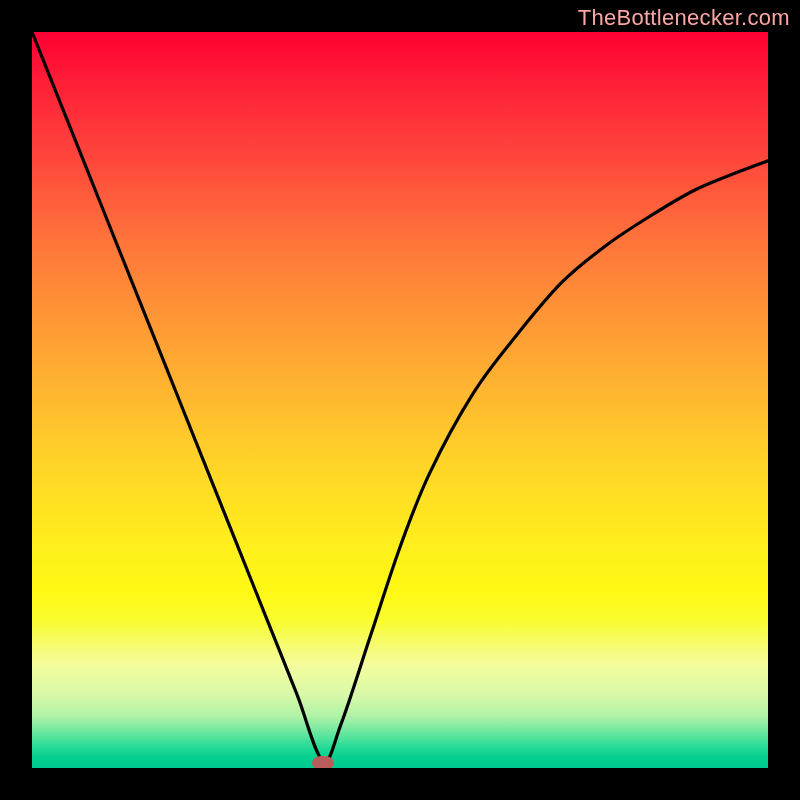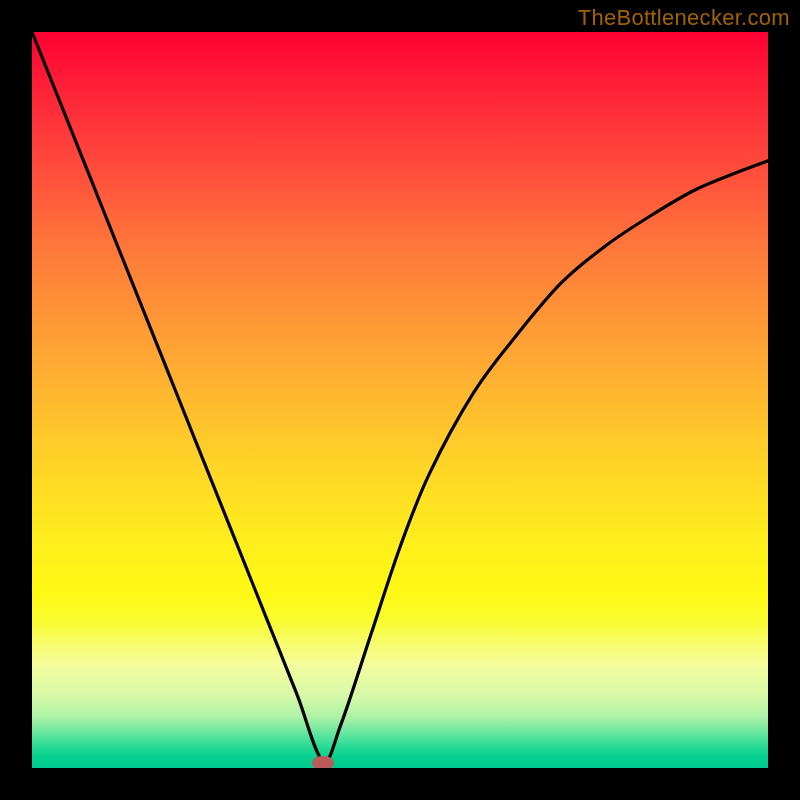--- a/index.html
+++ b/index.html
@@ -58,21 +58,21 @@
       #00c88f 100%
     );
   }
   .watermark {
     position: absolute;
     top: 5px;
     right: 10px;
     font-family: Arial, Helvetica, sans-serif;
     font-size: 22px;
     font-weight: 500;
-    color: #a16207;
+    color: #fca5a5;
     letter-spacing: 0.3px;
   }
   .curve-svg {
     position: absolute;
     left: 0;
     top: 0;
     width: 100%;
     height: 100%;
   }
   .marker {

